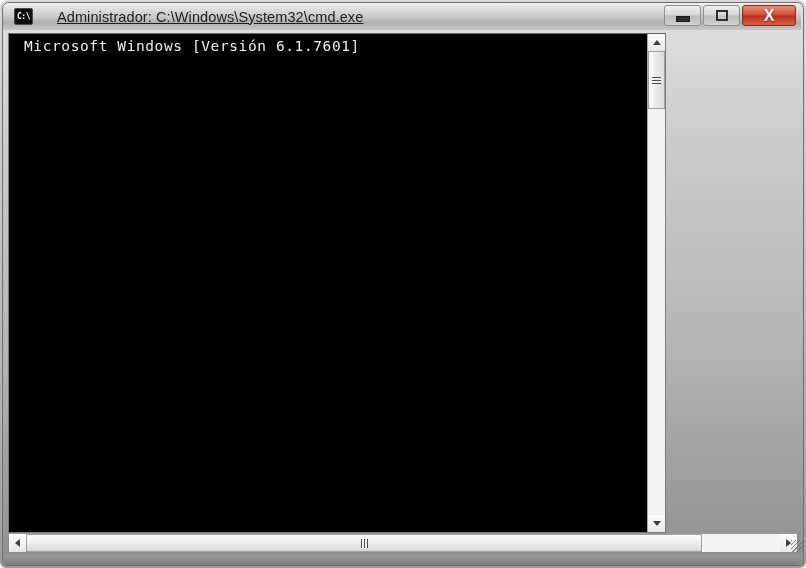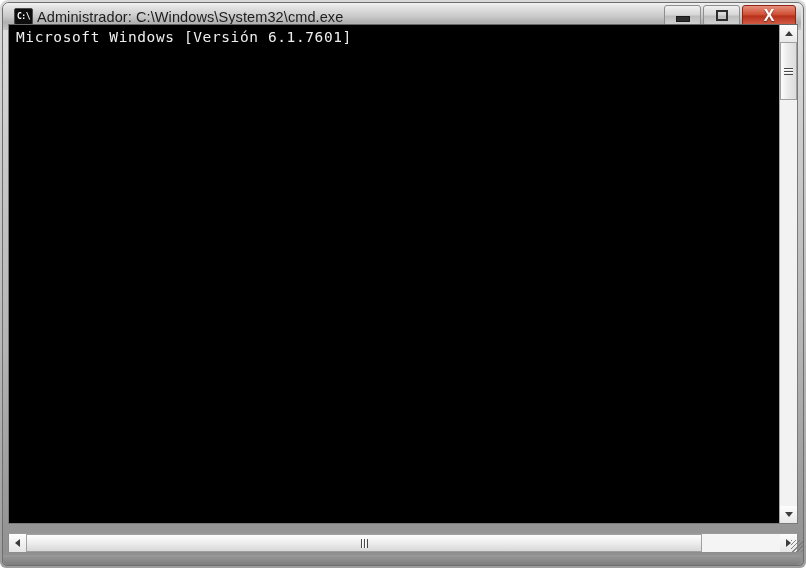--- a/index.html
+++ b/index.html
@@ -65,27 +65,28 @@
     color: #ffffff;
     font-family: "DejaVu Sans Mono", monospace;
     font-size: 8px;
     line-height: 15px;
     text-align: center;
     letter-spacing: -0.5px;
     font-weight: bold;
     flex: 0 0 auto;
   }
   .title-text {
-    margin-left: 4px;
+    margin-left: 24px;
     font-family: "Liberation Sans", sans-serif;
     font-size: 14.5px;
     color: #1d1d1d;
     white-space: nowrap;
     letter-spacing: 0.1px;
     flex: 0 0 auto;
+    text-decoration: underline;
   }
 
   
   .winbuttons {
     position: absolute;
     right: 5px;
     top: 2px;
     display: flex;
     height: 22px;
     align-items: stretch;
@@ -127,28 +128,29 @@
     font-weight: bold;
     font-family: "Liberation Sans", sans-serif;
     line-height: 1;
     text-shadow: 0 1px 1px rgba(0,0,0,.5);
   }
 
   
   .client {
     position: absolute;
     left: 8px;
-    top: 24px;
-    width: 790px;
+    top: 33px;
+    width: 658px;
     height: 500px;
     box-sizing: border-box;
     background: #000000;
     border: 1px solid #7a7a7a;
     border-top-color: #666;
     display: flex;
+    padding-left: 8px;
   }
   .console {
     flex: 1 1 auto;
     background: #000000;
     overflow: hidden;
     padding: 4px 0 0 7px;
     box-sizing: border-box;
   }
   .line {
     font-family: "DejaVu Sans Mono", monospace;

